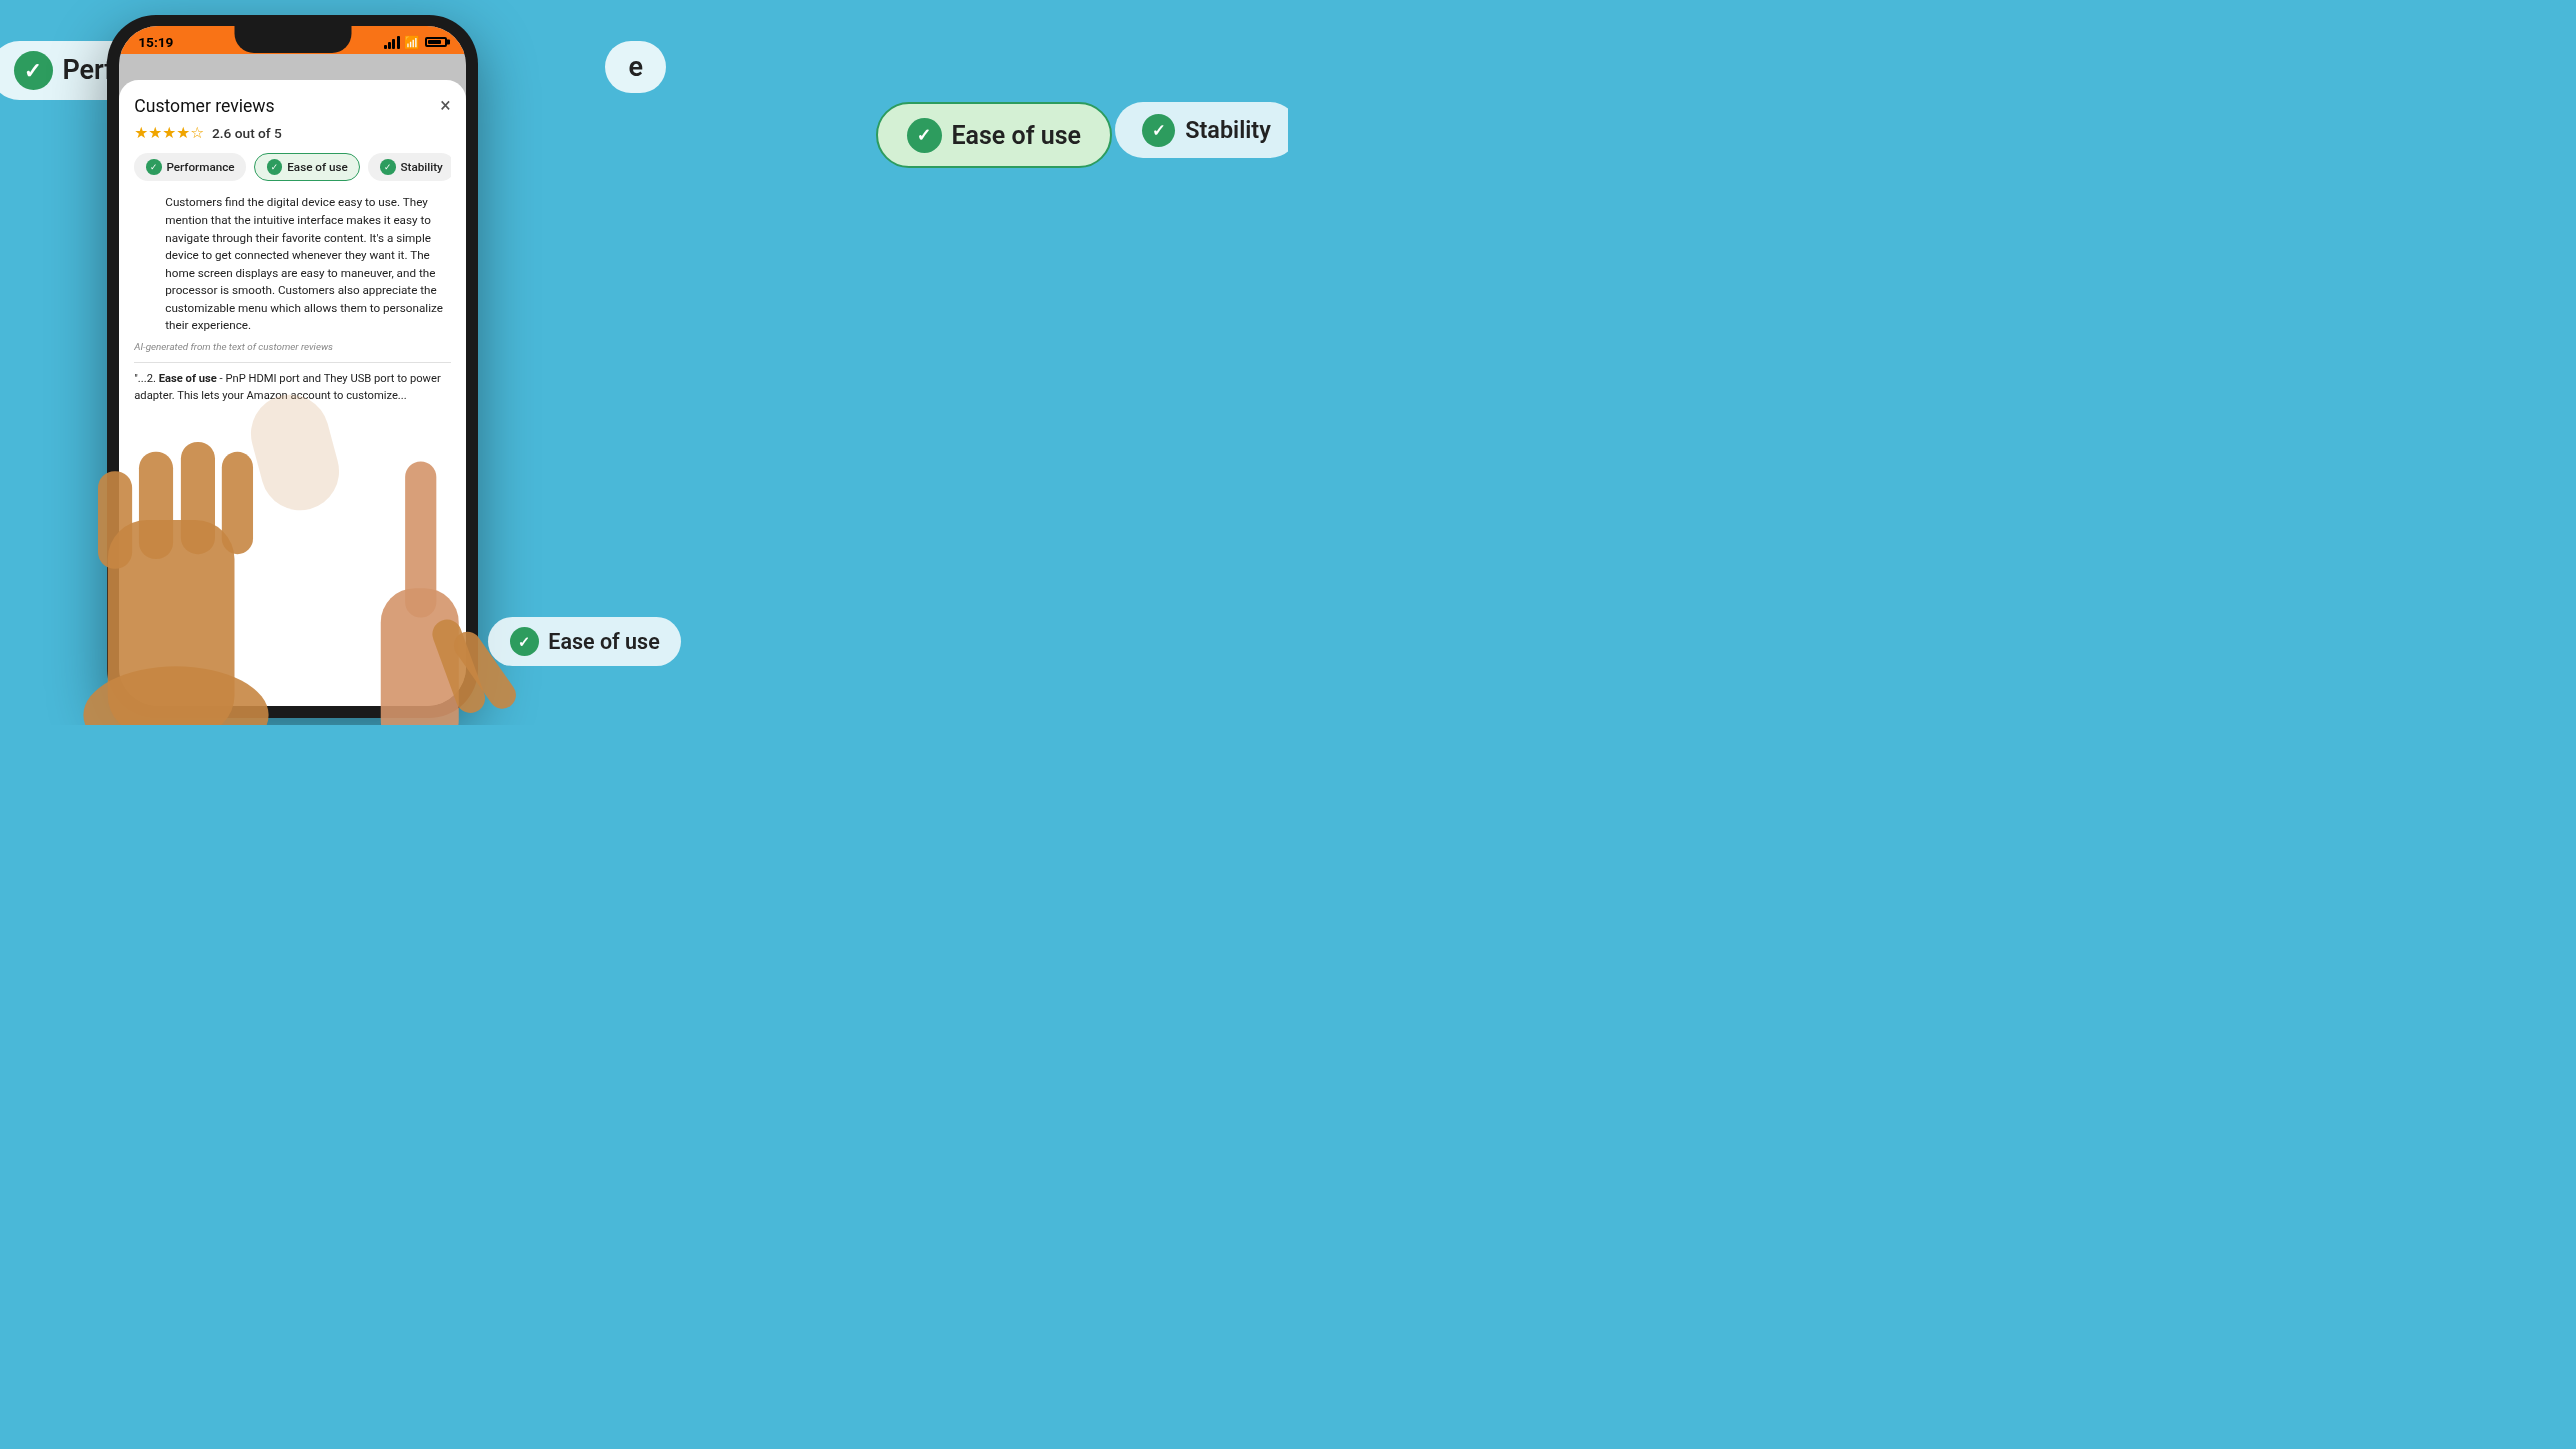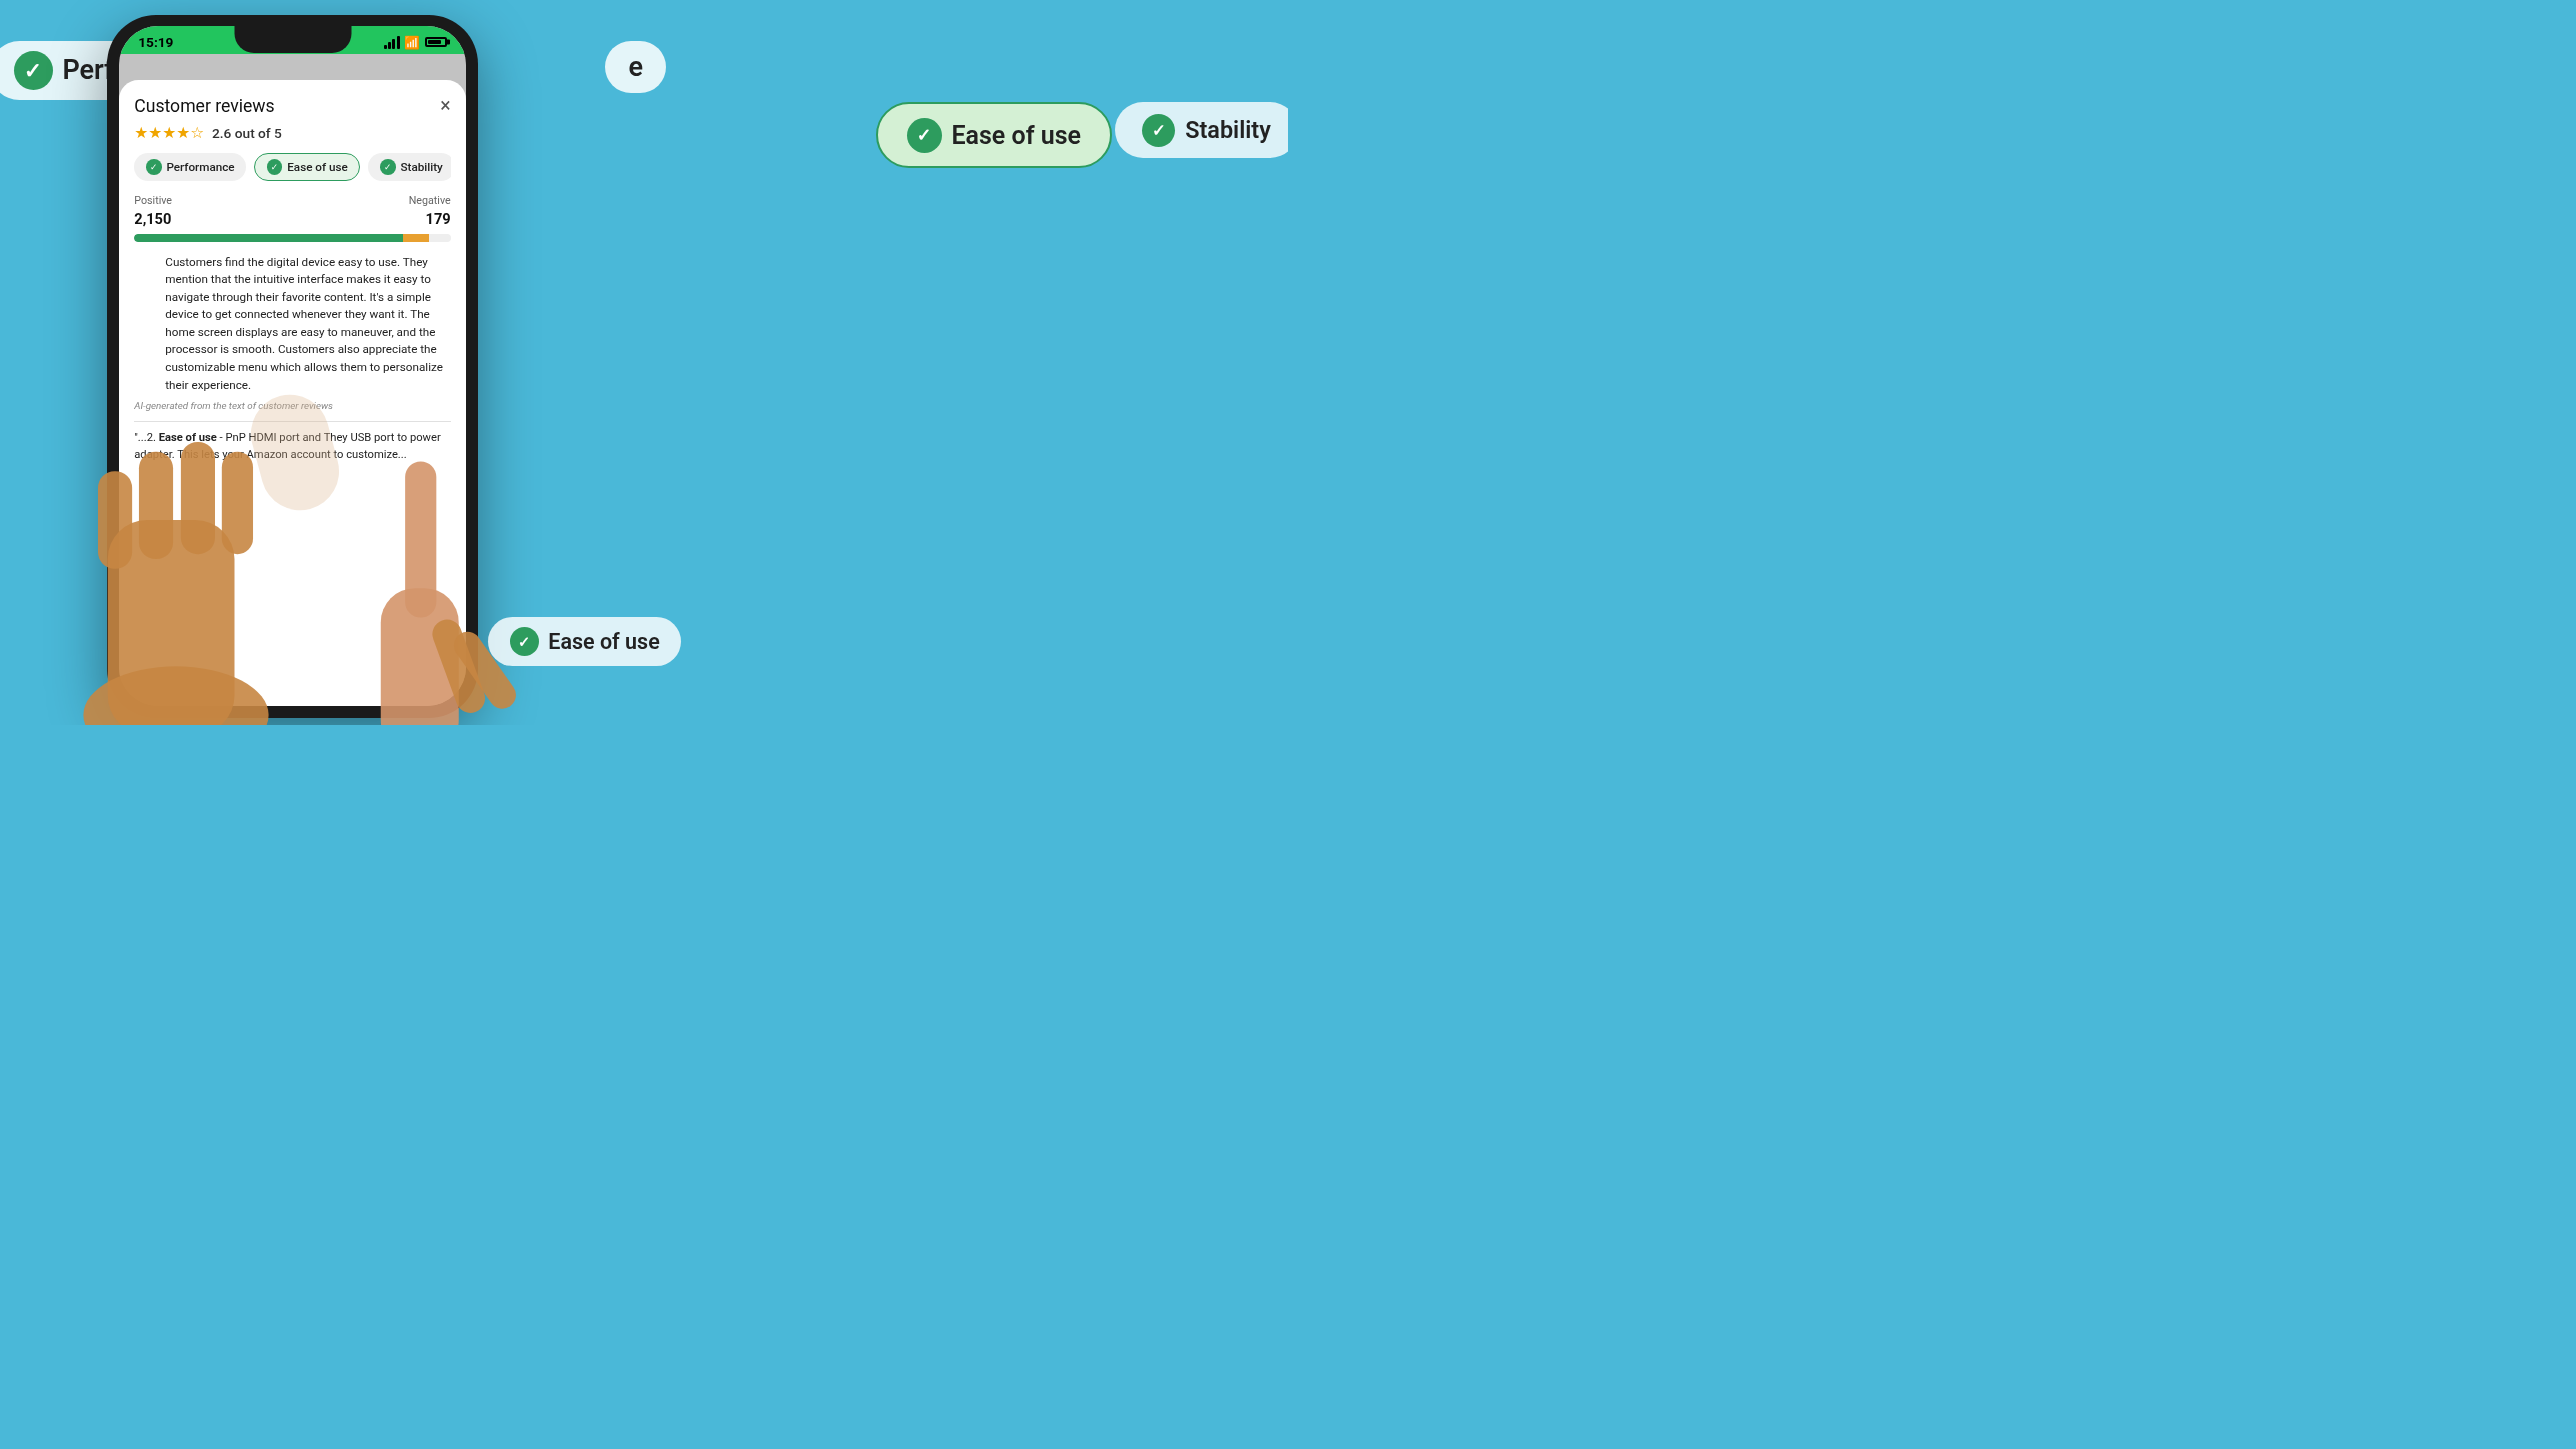--- a/index.html
+++ b/index.html
@@ -89,21 +89,21 @@
 
     
     .status-bar {
       display: flex;
       justify-content: space-between;
       align-items: center;
       padding: 7.8px 19.5px 3.9px;
       font-size: 12.7px;
       font-weight: 600;
       color: #000;
-      background: #22c55e;
+      background: #f97316;
       position: relative;
       z-index: 5;
     }
 
     .status-bar .time {
       font-weight: 700;
       font-size: 13.7px;
     }
 
     .status-icons {
@@ -389,34 +389,20 @@
             <span class="chip-check">✓</span>
             <span>Ease of use</span>
           </div>
           <div class="chip">
             <span class="chip-check">✓</span>
             <span>Stability</span>
           </div>
 
         </div>
 
-        <div class="sentiment-section">
-          <div class="sentiment-labels">
-            <span>Positive</span>
-            <span>Negative</span>
-          </div>
-          <div class="sentiment-numbers">
-            <span>2,150</span>
-            <span>179</span>
-          </div>
-          <div class="sentiment-bar">
-            <div class="bar-positive"></div>
-            <div class="bar-negative"></div>
-          </div>
-        </div>
 
         <div class="review-text">Customers find the digital device easy to use. They mention that the intuitive interface makes it easy to navigate through their favorite content. It's a simple device to get connected whenever they want it. The home screen displays are easy to maneuver, and the processor is smooth. Customers also appreciate the customizable menu which allows them to personalize their experience.</div>
 
         <div class="ai-note">AI-generated from the text of customer reviews</div>
 
         <div style="height:1px;background:#e0e0e0;margin-bottom:7.8px;"></div>
 
         <div class="quote-section">
           <span>"...2. </span><strong>Ease of use</strong><span> - PnP HDMI port and They USB port to power adapter. This lets your Amazon account to customize...</span>
         </div>

